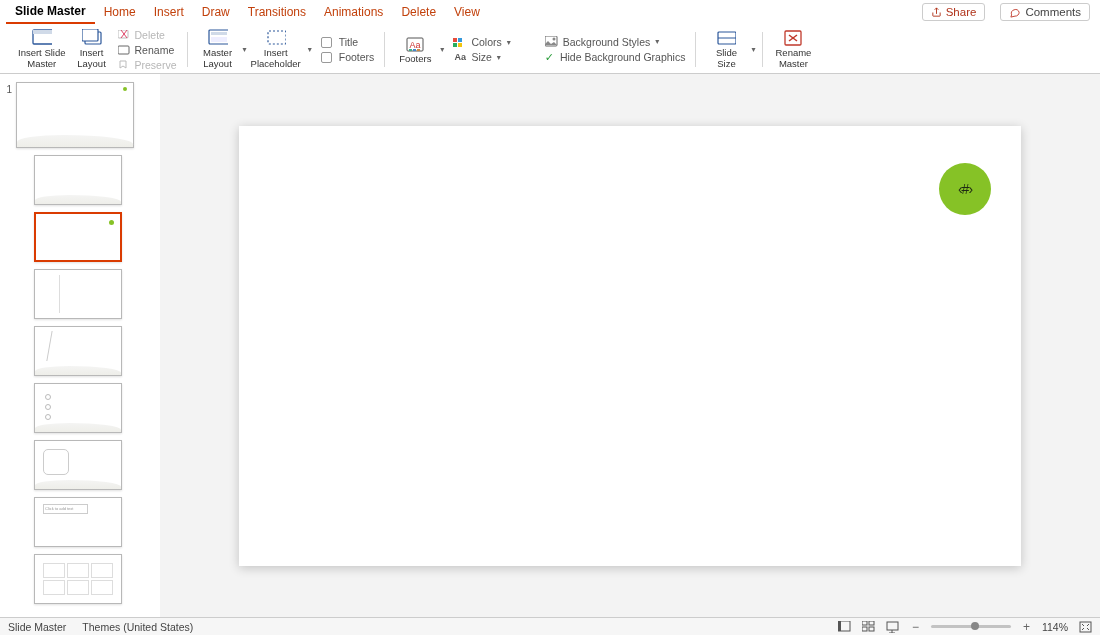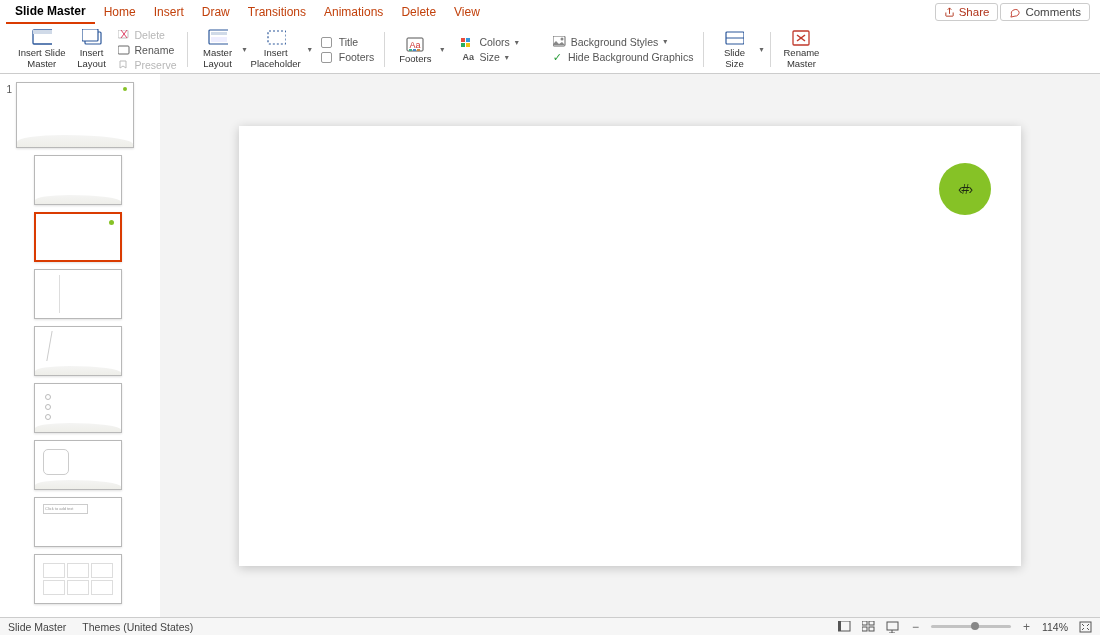--- a/index.html
+++ b/index.html
@@ -2,21 +2,21 @@
 <html><head>
   <meta charset="utf-8">
   <style>
     * { box-sizing: border-box; margin: 0; padding: 0; font-family: -apple-system, BlinkMacSystemFont, "Segoe UI", sans-serif; }
     body { width: 1100px; height: 635px; background: #fff; overflow: hidden; display: flex; flex-direction: column; }
     
     
     .tab-bar { display: flex; align-items: center; height: 24px; padding: 0 6px; background: #fff; }
     .tab { font-size: 12px; padding: 4px 9px; cursor: pointer; color: #c2410c; }
     .tab.active { color: #000; font-weight: 600; border-bottom: 2.5px solid #da3b01; }
-    .tab-right { margin-left: auto; display: flex; gap: 2px; padding-right: 4px; }
+    .tab-right { margin-left: auto; display: flex; gap: 15px; padding-right: 4px; }
     .pill-btn { display: flex; align-items: center; gap: 4px; border: 1px solid #ccc; font-size: 11.5px; padding: 2px 8px; border-radius: 3px; background: #fff; cursor: pointer; color:#444;}
     .pill-btn.share { color: #b03219; }
     .share-icon svg, .comment-icon svg { display:block }
     
     
     .ribbon { display: flex; align-items: stretch; height: 50px; border-bottom: 1px solid #ccc; padding: 2px 6px 0 6px; background: #fff; gap: 0; }
     .group { display: flex; align-items: center; padding: 0 8px; position: relative; }
     .group::after { content:""; position: absolute; right:0; top: 6px; bottom: 6px; width:1px; background:#d7d7d7; }
     .group:last-child::after { display:none; }
     .vbtn { display: flex; flex-direction: column; align-items: center; justify-content: center; font-size: 9.5px; line-height: 1.15; color: #333; padding: 2px 4px; cursor: pointer; text-align:center; min-width: 44px; }
@@ -190,21 +190,21 @@
               <text x="10" y="13" font-size="9" text-anchor="middle" fill="#c33">Aa</text>
               <rect x="4" y="14" width="3" height="2" fill="#4a8"></rect>
               <rect x="8" y="14" width="3" height="2" fill="#48c"></rect>
               <rect x="12" y="14" width="3" height="2" fill="#c84"></rect>
             </svg>
           </span>
         <span>Footers</span>
       </div>
       <span class="dropcaret">▾</span>
     </div>
-    <div class="mini-col" style="margin-left:14px">
+    <div class="mini-col" style="margin-left:6px">
       <div class="mini-row">
           <span class="mic">
             <svg width="14" height="11">
               <rect x="0" y="1" width="4" height="4" fill="#e74c3c"></rect>
               <rect x="5" y="1" width="4" height="4" fill="#3498db"></rect>
               <rect x="0" y="6" width="4" height="4" fill="#27ae60"></rect>
               <rect x="5" y="6" width="4" height="4" fill="#f1c40f"></rect>
             </svg>
           </span>
           <span>Colors</span>

